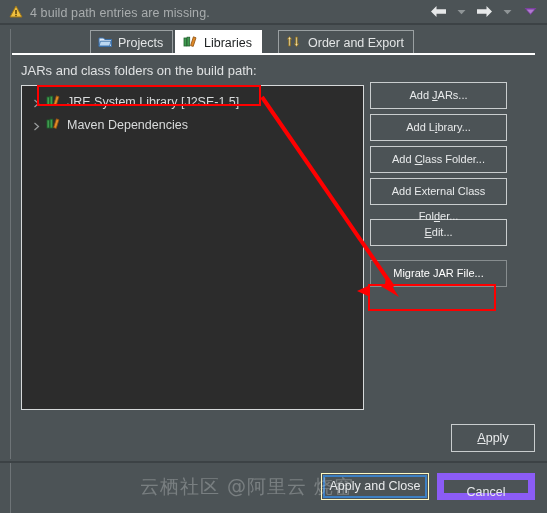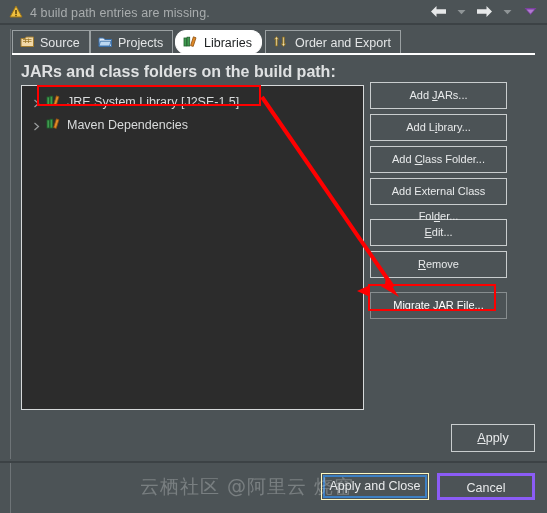--- a/index.html
+++ b/index.html
@@ -63,21 +63,21 @@
   .tab-icon{display:block;flex:none;}
 
   
   #tabpage{
     position:absolute;left:12px;top:53px;width:523px;height:372px;
     border-top:2px solid #ffffff;
     box-sizing:border-box;
   }
   #list-label{
     position:absolute;left:9px;top:8px;
-    color:#dfe1e2;font-size:16px;font-weight:bold;
+    color:#dfe1e2;font-size:13px;
   }
 
   
   #tree{
     position:absolute;left:21px;top:85px;
     width:343px;height:325px;
     background:#2c2c2c;
     border:1px solid #d6d9da;
     box-sizing:border-box;
     overflow:hidden;
@@ -125,21 +125,21 @@
   }
 
   
   #bottombar{
     position:absolute;left:0;top:461px;width:547px;height:52px;
     background:#4c5356;border-top:2px solid #3c4245;
   }
   #bottom-inner{position:absolute;left:10px;top:0;width:537px;height:52px;border-left:1px solid #6e7477;}
   .dlg-btn{
     position:absolute;top:10px;height:27px;
-    background:#4c5356;border:3px solid #8b5cf6;color:#e8eaeb;
+    background:#4c5356;border:7px solid #8b5cf6;color:#e8eaeb;
     font-family:"Liberation Sans", sans-serif;font-size:12.5px;
     line-height:25px;text-align:center;box-sizing:border-box;padding:0;
   }
   #apply-close-btn{left:321px;width:108px;border:1px solid #fef9c3;outline:2px solid #3d80c4;outline-offset:-4px;}
   #cancel-btn{left:437px;width:98px;}
 
   
   #anno{position:absolute;left:0;top:0;width:547px;height:513px;pointer-events:none;}
 
   
@@ -193,52 +193,43 @@
     </span>
   </div>
 </div>
 
 <div id="dialog-body">
   <div id="dialog-inner"></div>
 </div>
 
 <div id="tabstrip">
 
-  <div class="tab" style="left:0px;">
-    <span class="tab-icon">
-      <svg width="15" height="13" viewBox="0 0 15 13">
-        <path d="M1 3.5 L5 3.5 L6.2 2 L13.5 2 L13.5 11.5 L1 11.5 Z" fill="#f2d9a8" stroke="#a07c30" stroke-width="1"></path>
-        <path d="M3 4.5 L11.5 4.5 M3 6.5 L11.5 6.5 M5.5 3.5 L5.5 8 M8.5 3.5 L8.5 8" stroke="#a07c30" stroke-width=".8"></path>
-      </svg>
-    </span>
-    <span>Source</span>
-  </div>
 
   <div class="tab" style="left:78px;">
     <span class="tab-icon">
       <svg width="15" height="13" viewBox="0 0 15 13">
         <path d="M1 3 L5.5 3 L6.8 4.5 L13.5 4.5 L13.5 11.5 L1 11.5 Z" fill="#ddeaf8" stroke="#3a6fa8" stroke-width="1"></path>
         <path d="M2.4 6.2 L13 6.2 L11.6 11 L1 11 Z" fill="#bcd8f0" stroke="#3a6fa8" stroke-width=".9"></path>
       </svg>
     </span>
     <span>Projects</span>
   </div>
 
-  <div class="tab active" style="left:163px;border-radius:11px;">
+  <div class="tab active" style="left:163px;">
     <span class="tab-icon">
       <svg width="16" height="13" viewBox="0 0 16 13">
         <rect x="1" y="3" width="2.6" height="8" fill="#3f9c4f" stroke="#20602c" stroke-width=".8"></rect>
         <rect x="4.1" y="2.2" width="2.6" height="8.8" fill="#3f9c4f" stroke="#20602c" stroke-width=".8"></rect>
         <path d="M7.6 10.6 L10.4 1.8 L13 2.8 L10.2 11.4 Z" fill="#e08a28" stroke="#8a4d0e" stroke-width=".8"></path>
       </svg>
     </span>
     <span>Libraries</span>
   </div>
 
-  <div class="tab" style="left:253px;">
+  <div class="tab" style="left:266px;">
     <span class="tab-icon">
       <svg width="17" height="13" viewBox="0 0 17 13">
         <path d="M3.5 1.5 L5.6 4.2 L4.3 4.2 L4.3 11 L2.7 11 L2.7 4.2 L1.4 4.2 Z" fill="#f2e0b0" stroke="#8a6a14" stroke-width=".8"></path>
         <path d="M10.5 11.5 L8.4 8.8 L9.7 8.8 L9.7 2 L11.3 2 L11.3 8.8 L12.6 8.8 Z" fill="#f2e0b0" stroke="#8a6a14" stroke-width=".8"></path>
       </svg>
     </span>
     <span>Order and Export</span>
   </div>
 </div>
 
@@ -298,23 +289,20 @@
   </button>
 
   <button class="btn">
     Add External Class Fol<span class="mn">d</span><span>er...</span>
   </button>
 
   <button class="btn gap">
     <span class="mn">E</span><span>dit...</span>
   </button>
 
-  <button class="btn">
-    <span class="mn">R</span><span>emove</span>
-  </button>
 
   <button class="btn disabled gap">Migrate JAR File...</button>
 </div>
 
 <div id="apply-row">
   <button id="apply-btn">
     <span class="mn">A</span><span>pply</span>
   </button>
 </div>
 

